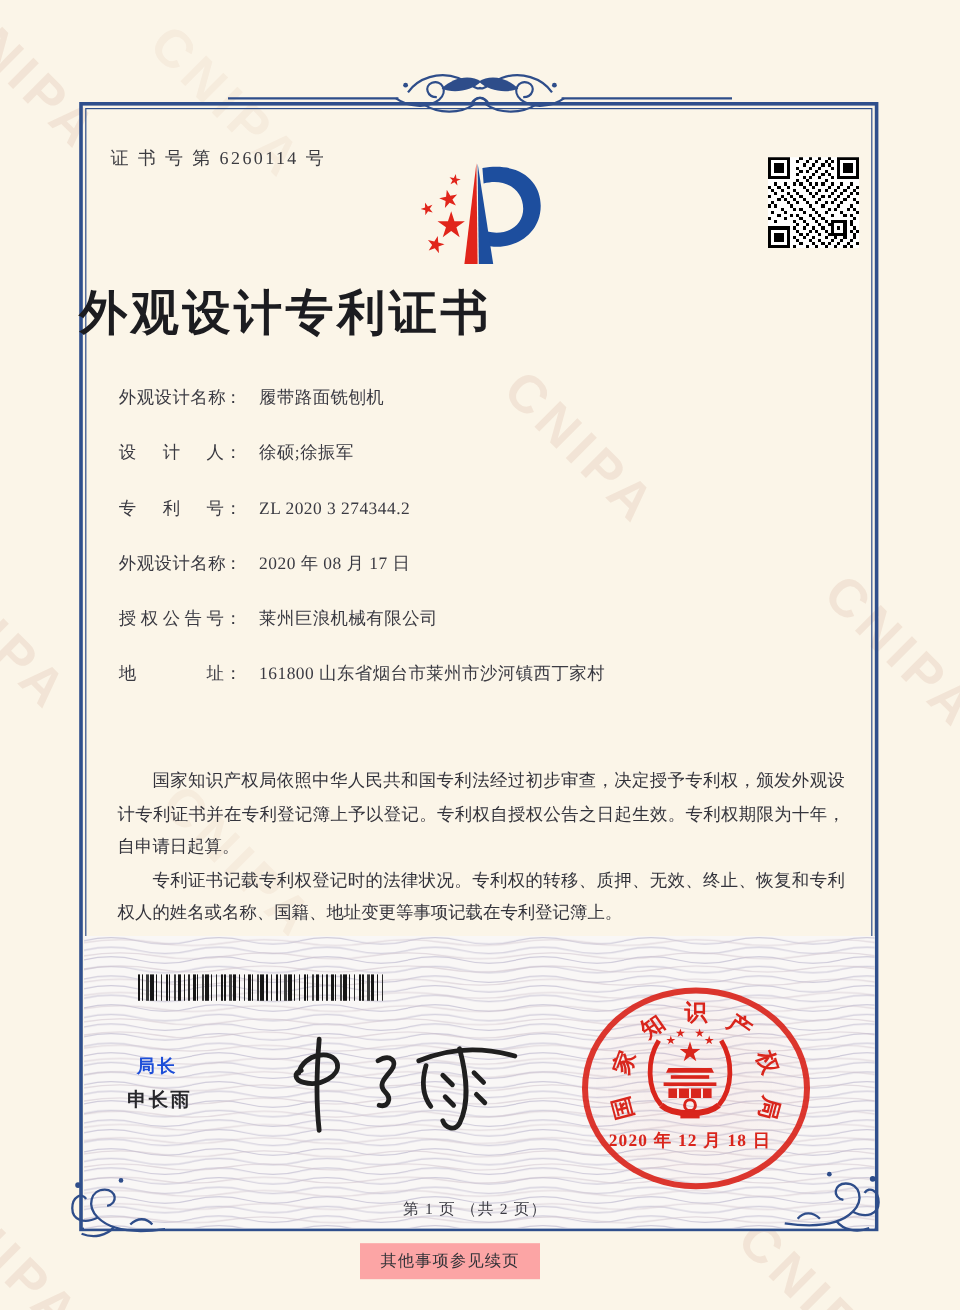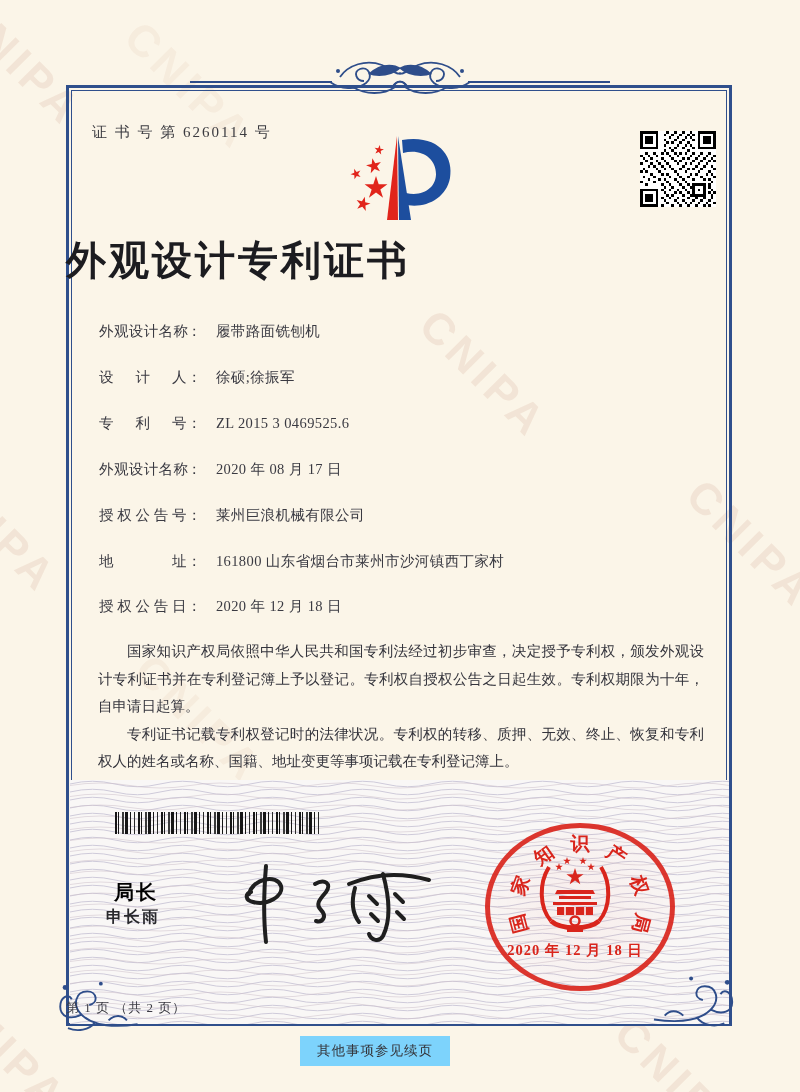--- a/index.html
+++ b/index.html
@@ -45,42 +45,42 @@
   .barcode{
     position:absolute;left:115px;top:812px;width:206px;height:22px;
     background:repeating-linear-gradient(90deg,
       #161616 0 2px,transparent 2px 3px,
       #161616 3px 4px,transparent 4px 7px,
       #3a3a3a 7px 9px,transparent 9px 10px,
       #161616 10px 13px,transparent 13px 15px,
       #161616 15px 16px,transparent 16px 19px,
       #2a2a2a 19px 20px,transparent 20px 23px);
   }
-  .officer-title{position:absolute;left:114px;top:879px;font-size:20px;letter-spacing:2px;color:#000000;font-weight:bold;}
+  .officer-title{position:absolute;left:114px;top:879px;font-size:15px;letter-spacing:2px;color:#1d4ed8;font-weight:bold;}
   .officer-name{position:absolute;left:106px;top:907px;font-size:16px;letter-spacing:2px;color:#28282c;font-weight:bold;}
   .signature{position:absolute;left:233px;top:860px;width:205px;height:88px;}
   .seal{
     position:absolute;left:485px;top:823px;width:180px;height:158px;
     border:5px solid rgba(217,37,28,0.92);border-radius:50%;
     background:radial-gradient(rgba(226,60,48,0.05),rgba(226,60,48,0.0));
   }
   .seal-char{
     position:absolute;left:50%;top:50%;
     font-size:19px;font-weight:bold;color:#d9251c;
     transform:translate(-50%,-50%) rotate(var(--a)) translateY(-63px);
   }
   .emblem{position:absolute;left:537px;top:855px;width:76px;height:80px;}
   .seal-date{
     position:absolute;left:495px;top:941px;width:160px;text-align:center;
     font-size:14.5px;font-weight:bold;color:#d9251c;letter-spacing:1px;white-space:nowrap;
   }
-  .page-info{position:absolute;left:66px;top:999px;width:660px;font-size:13px;letter-spacing:1px;color:#3a3a42;}
+  .page-info{position:absolute;left:66px;top:999px;width:660px;text-align:center;font-size:13px;letter-spacing:1px;color:#3a3a42;}
   .note-box{
     position:absolute;left:300px;top:1036px;width:150px;height:30px;
-    background:#7dd3fc;display:flex;align-items:center;justify-content:center;
+    background:#fca5a5;display:flex;align-items:center;justify-content:center;
     font-size:13.5px;color:#333338;letter-spacing:1px;
   }
 </style>
 </head>
 <body>
 
 <span class="wm" style="left:-20px;top:-12px">CNIPA</span>
 <span class="wm l2" style="left:150px;top:12px">CNIPA</span>
 <span class="wm" style="left:445px;top:300px">CNIPA</span>
 <span class="wm" style="left:-45px;top:455px">CNIPA</span>
@@ -203,35 +203,32 @@
 
 <div class="title">外观设计专利证书</div>
 
 <div class="frow" style="top:322px">
   <span class="flabel">外观设计名称</span><span class="fcolon">：</span><span class="fvalue">履带路面铣刨机</span>
 </div>
 <div class="frow" style="top:368px">
   <span class="flabel">设计人</span><span class="fcolon">：</span><span class="fvalue">徐硕;徐振军</span>
 </div>
 <div class="frow" style="top:414px">
-  <span class="flabel">专利号</span><span class="fcolon">：</span><span class="fvalue">ZL 2015 3 0469525.6</span>
+  <span class="flabel">专利号</span><span class="fcolon">：</span><span class="fvalue">ZL 2020 3 274344.2</span>
 </div>
 <div class="frow" style="top:460px">
   <span class="flabel">外观设计名称</span><span class="fcolon">：</span><span class="fvalue">2020 年 08 月 17 日</span>
 </div>
 <div class="frow" style="top:506px">
   <span class="flabel">授权公告号</span><span class="fcolon">：</span><span class="fvalue">莱州巨浪机械有限公司</span>
 </div>
 <div class="frow" style="top:552px">
   <span class="flabel">地址</span><span class="fcolon">：</span><span class="fvalue">161800 山东省烟台市莱州市沙河镇西丁家村</span>
 </div>
 <div class="frow" style="top:597px">
-  <span>
-    <span class="flabel">授权公告日</span><span class="fcolon">：</span><span class="fvalue">2020 年 12 月 18 日</span>
-  </span>
 </div>
 
 <div class="paragraphs">
   <p>国家知识产权局依照中华人民共和国专利法经过初步审查，决定授予专利权，颁发外观设计专利证书并在专利登记簿上予以登记。专利权自授权公告之日起生效。专利权期限为十年，自申请日起算。</p>
   <p>专利证书记载专利权登记时的法律状况。专利权的转移、质押、无效、终止、恢复和专利权人的姓名或名称、国籍、地址变更等事项记载在专利登记簿上。</p>
 </div>
 
 <div class="barcode"></div>
 
 <div class="officer-title">局长</div>

